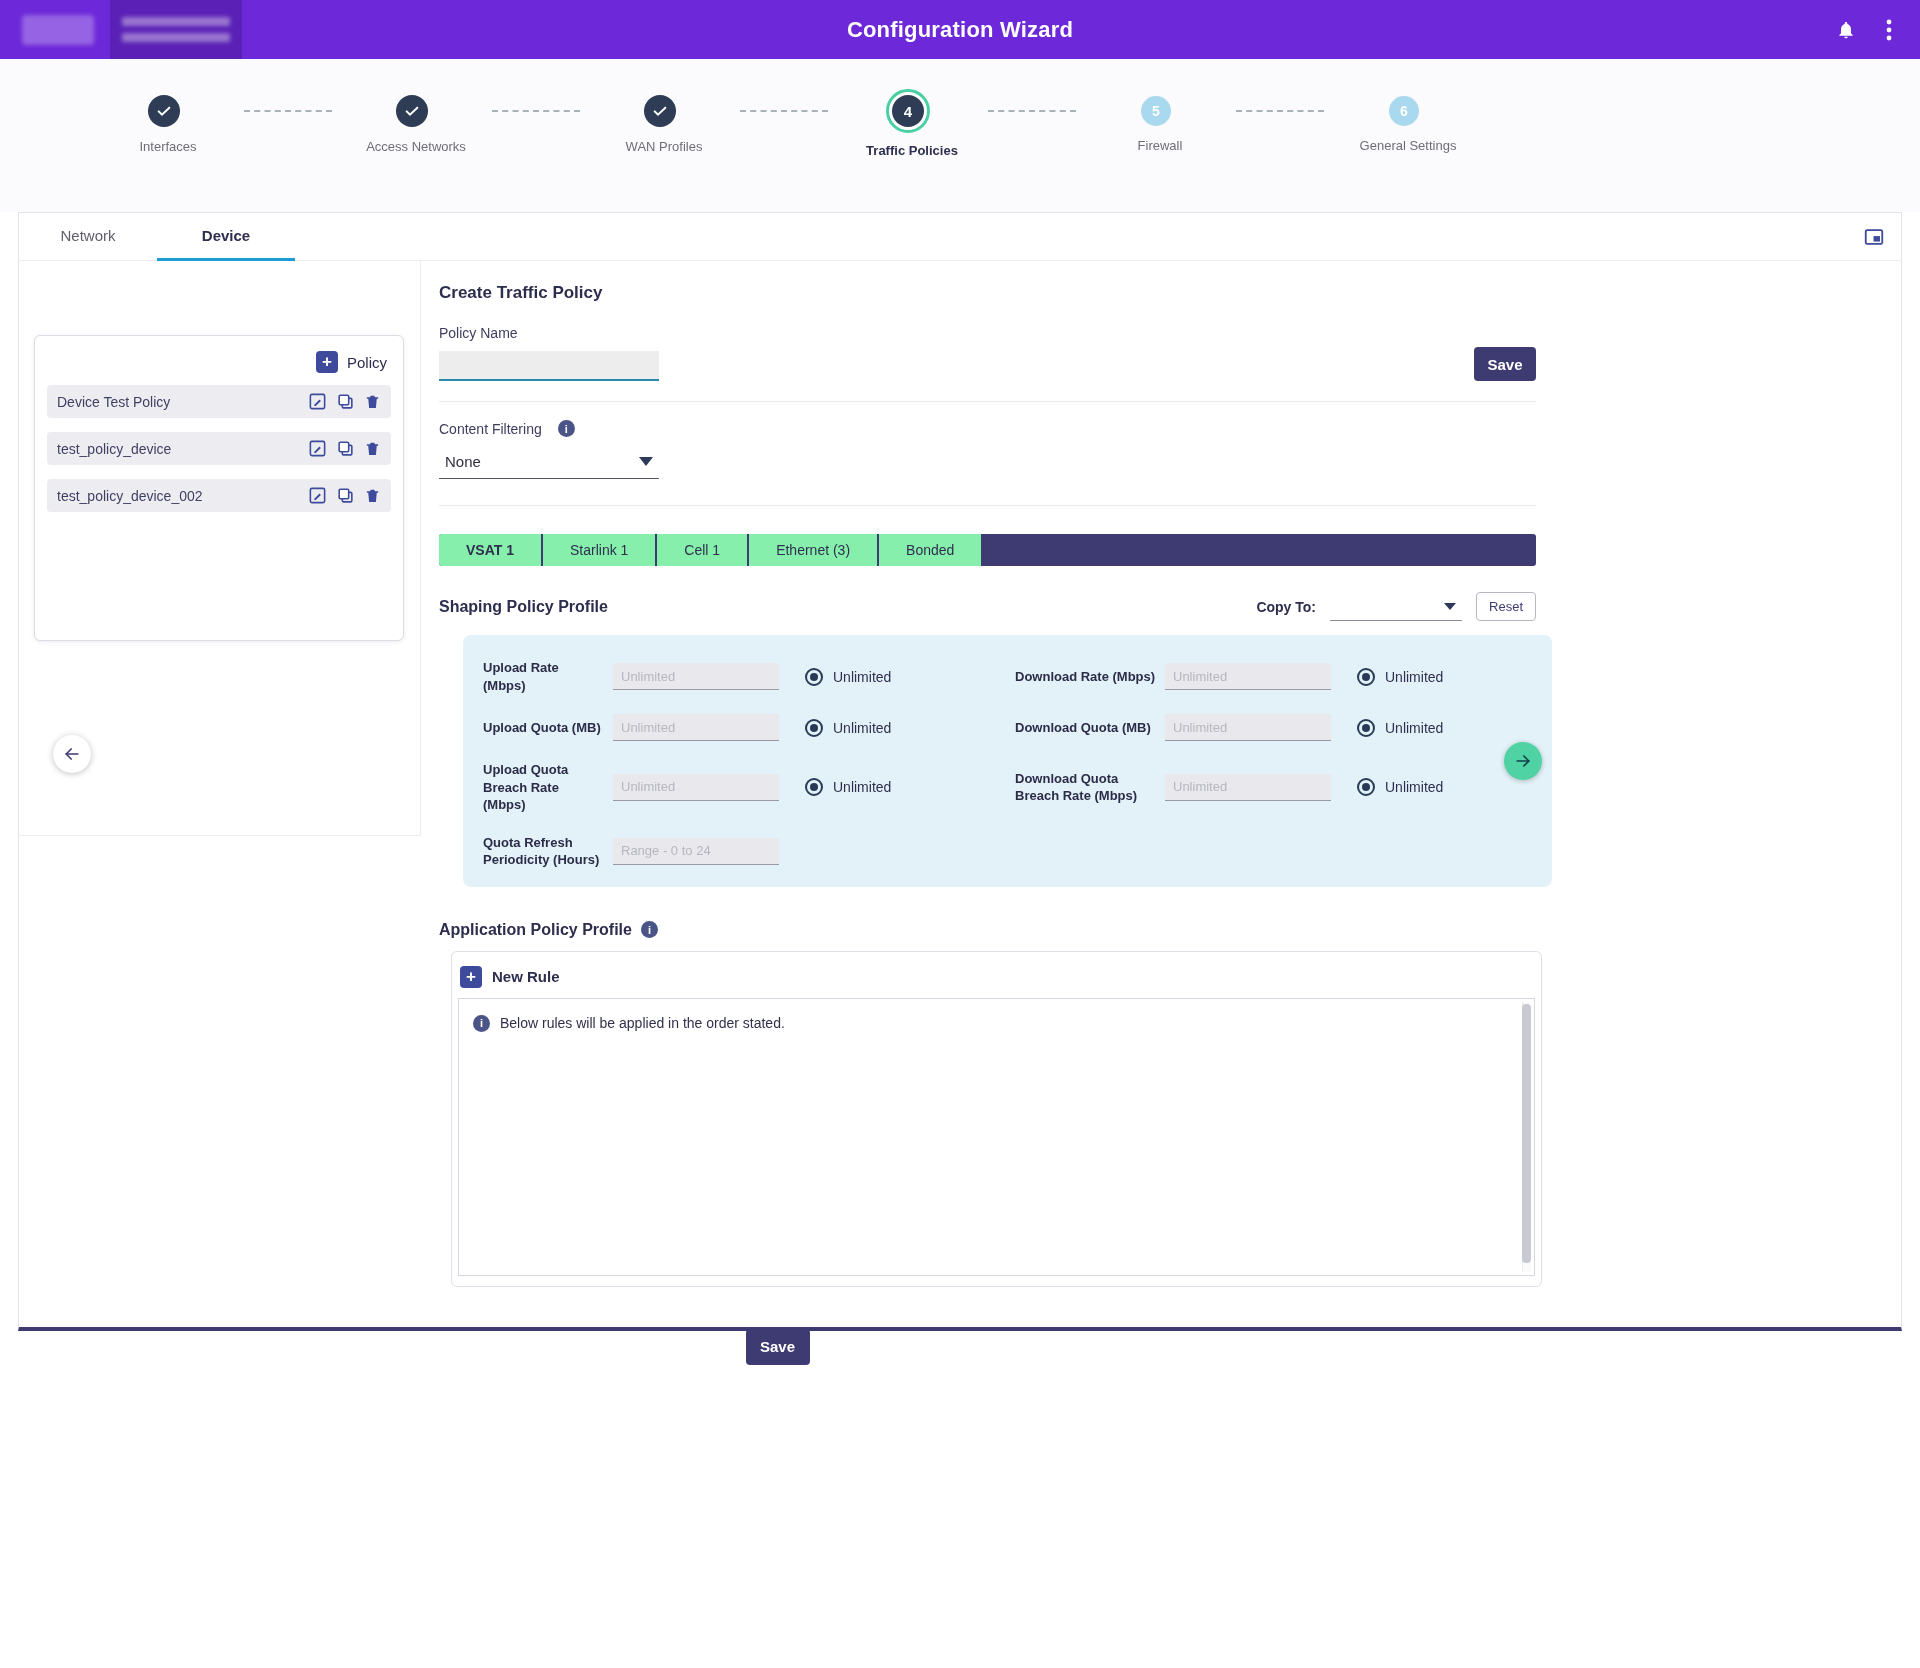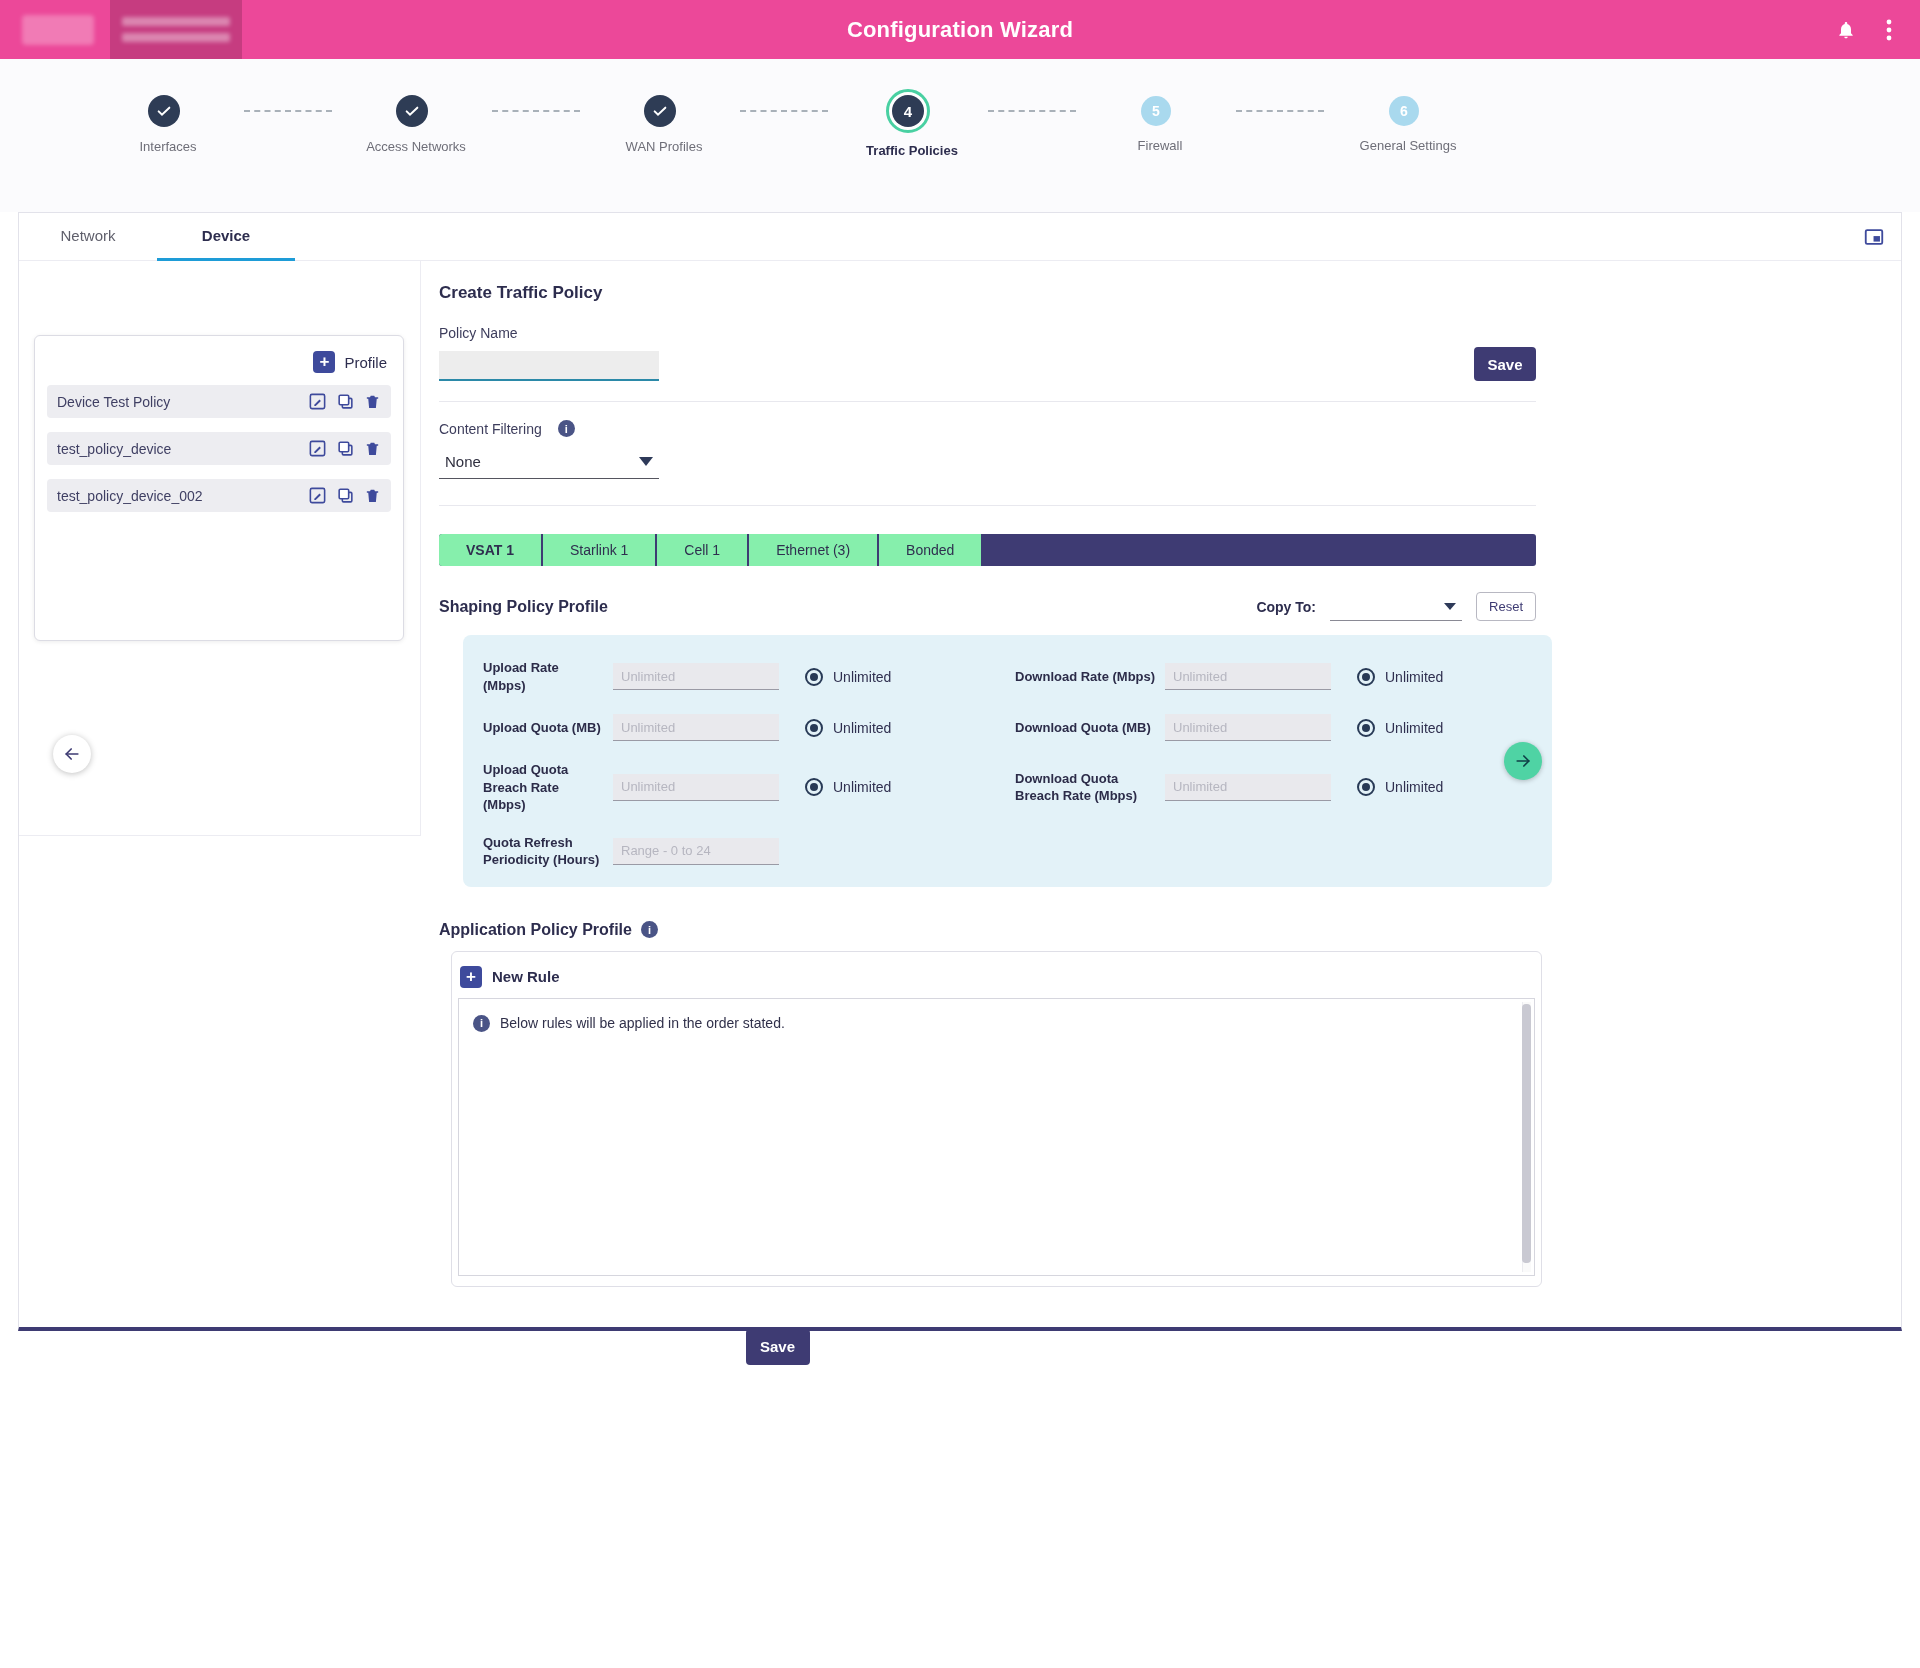--- a/index.html
+++ b/index.html
@@ -4,21 +4,21 @@
 <style>
   * { box-sizing: border-box; margin: 0; padding: 0; }
   body {
     width: 1920px; height: 1668px;
     background: #ffffff;
     font-family: "Liberation Sans", sans-serif;
     color: #333;
     position: relative;
   }
   
-  .header { height: 59px; background: #ec4899; display: flex; align-items: center; padding: 0 22px; position: relative; }
+  .header { height: 59px; background: #6d28d9; display: flex; align-items: center; padding: 0 22px; position: relative; }
   .logo-ph { width: 72px; height: 30px; background: rgba(255,255,255,0.28); border-radius: 4px; filter: blur(2px); }
   .brand-box { margin-left: 16px; width: 132px; height: 59px; background: rgba(0,0,0,0.16); display: flex; flex-direction: column; justify-content: center; gap: 7px; padding: 0 12px; }
   .brand-line { height: 9px; background: rgba(255,255,255,0.38); border-radius: 2px; filter: blur(2px); }
   .header-title { position: absolute; left: 50%; transform: translateX(-50%); color: #fff; font-size: 22px; font-weight: 700; letter-spacing: .2px; }
   .header-right { margin-left: auto; display: flex; align-items: center; gap: 30px; padding-right: 6px; }
   .hicon { display: flex; align-items: center; justify-content: center; cursor: pointer; }
 
   
   .stepper-wrap { background: #fbfbfd; padding: 36px 0 30px 0; height: 153px; }
   .stepper { display: flex; align-items: flex-start; margin-left: 84px; width: 1400px; }
@@ -190,21 +190,21 @@
         </svg>
     </span>
   </div>
 
   <div class="content">
 
     <div class="left-col">
       <div class="policy-card">
         <div class="policy-card-head">
           <span class="plus-btn">+</span>
-          <span class="plus-label">Profile</span>
+          <span class="plus-label">Policy</span>
         </div>
 
         <div class="policy-row">
           <span class="policy-name">Device Test Policy</span>
           <span class="row-icons">
             <span>
                 <svg width="19" height="19" viewBox="0 0 24 24" fill="none" stroke="#3e4a9c" stroke-width="2">
                   <rect x="3" y="3" width="18" height="18" rx="2"></rect>
                   <path d="M8 16l6.5-6.5 1.8 1.8L9.8 17.8H8V16z" fill="#3e4a9c" stroke="none"></path>
                 </svg>

